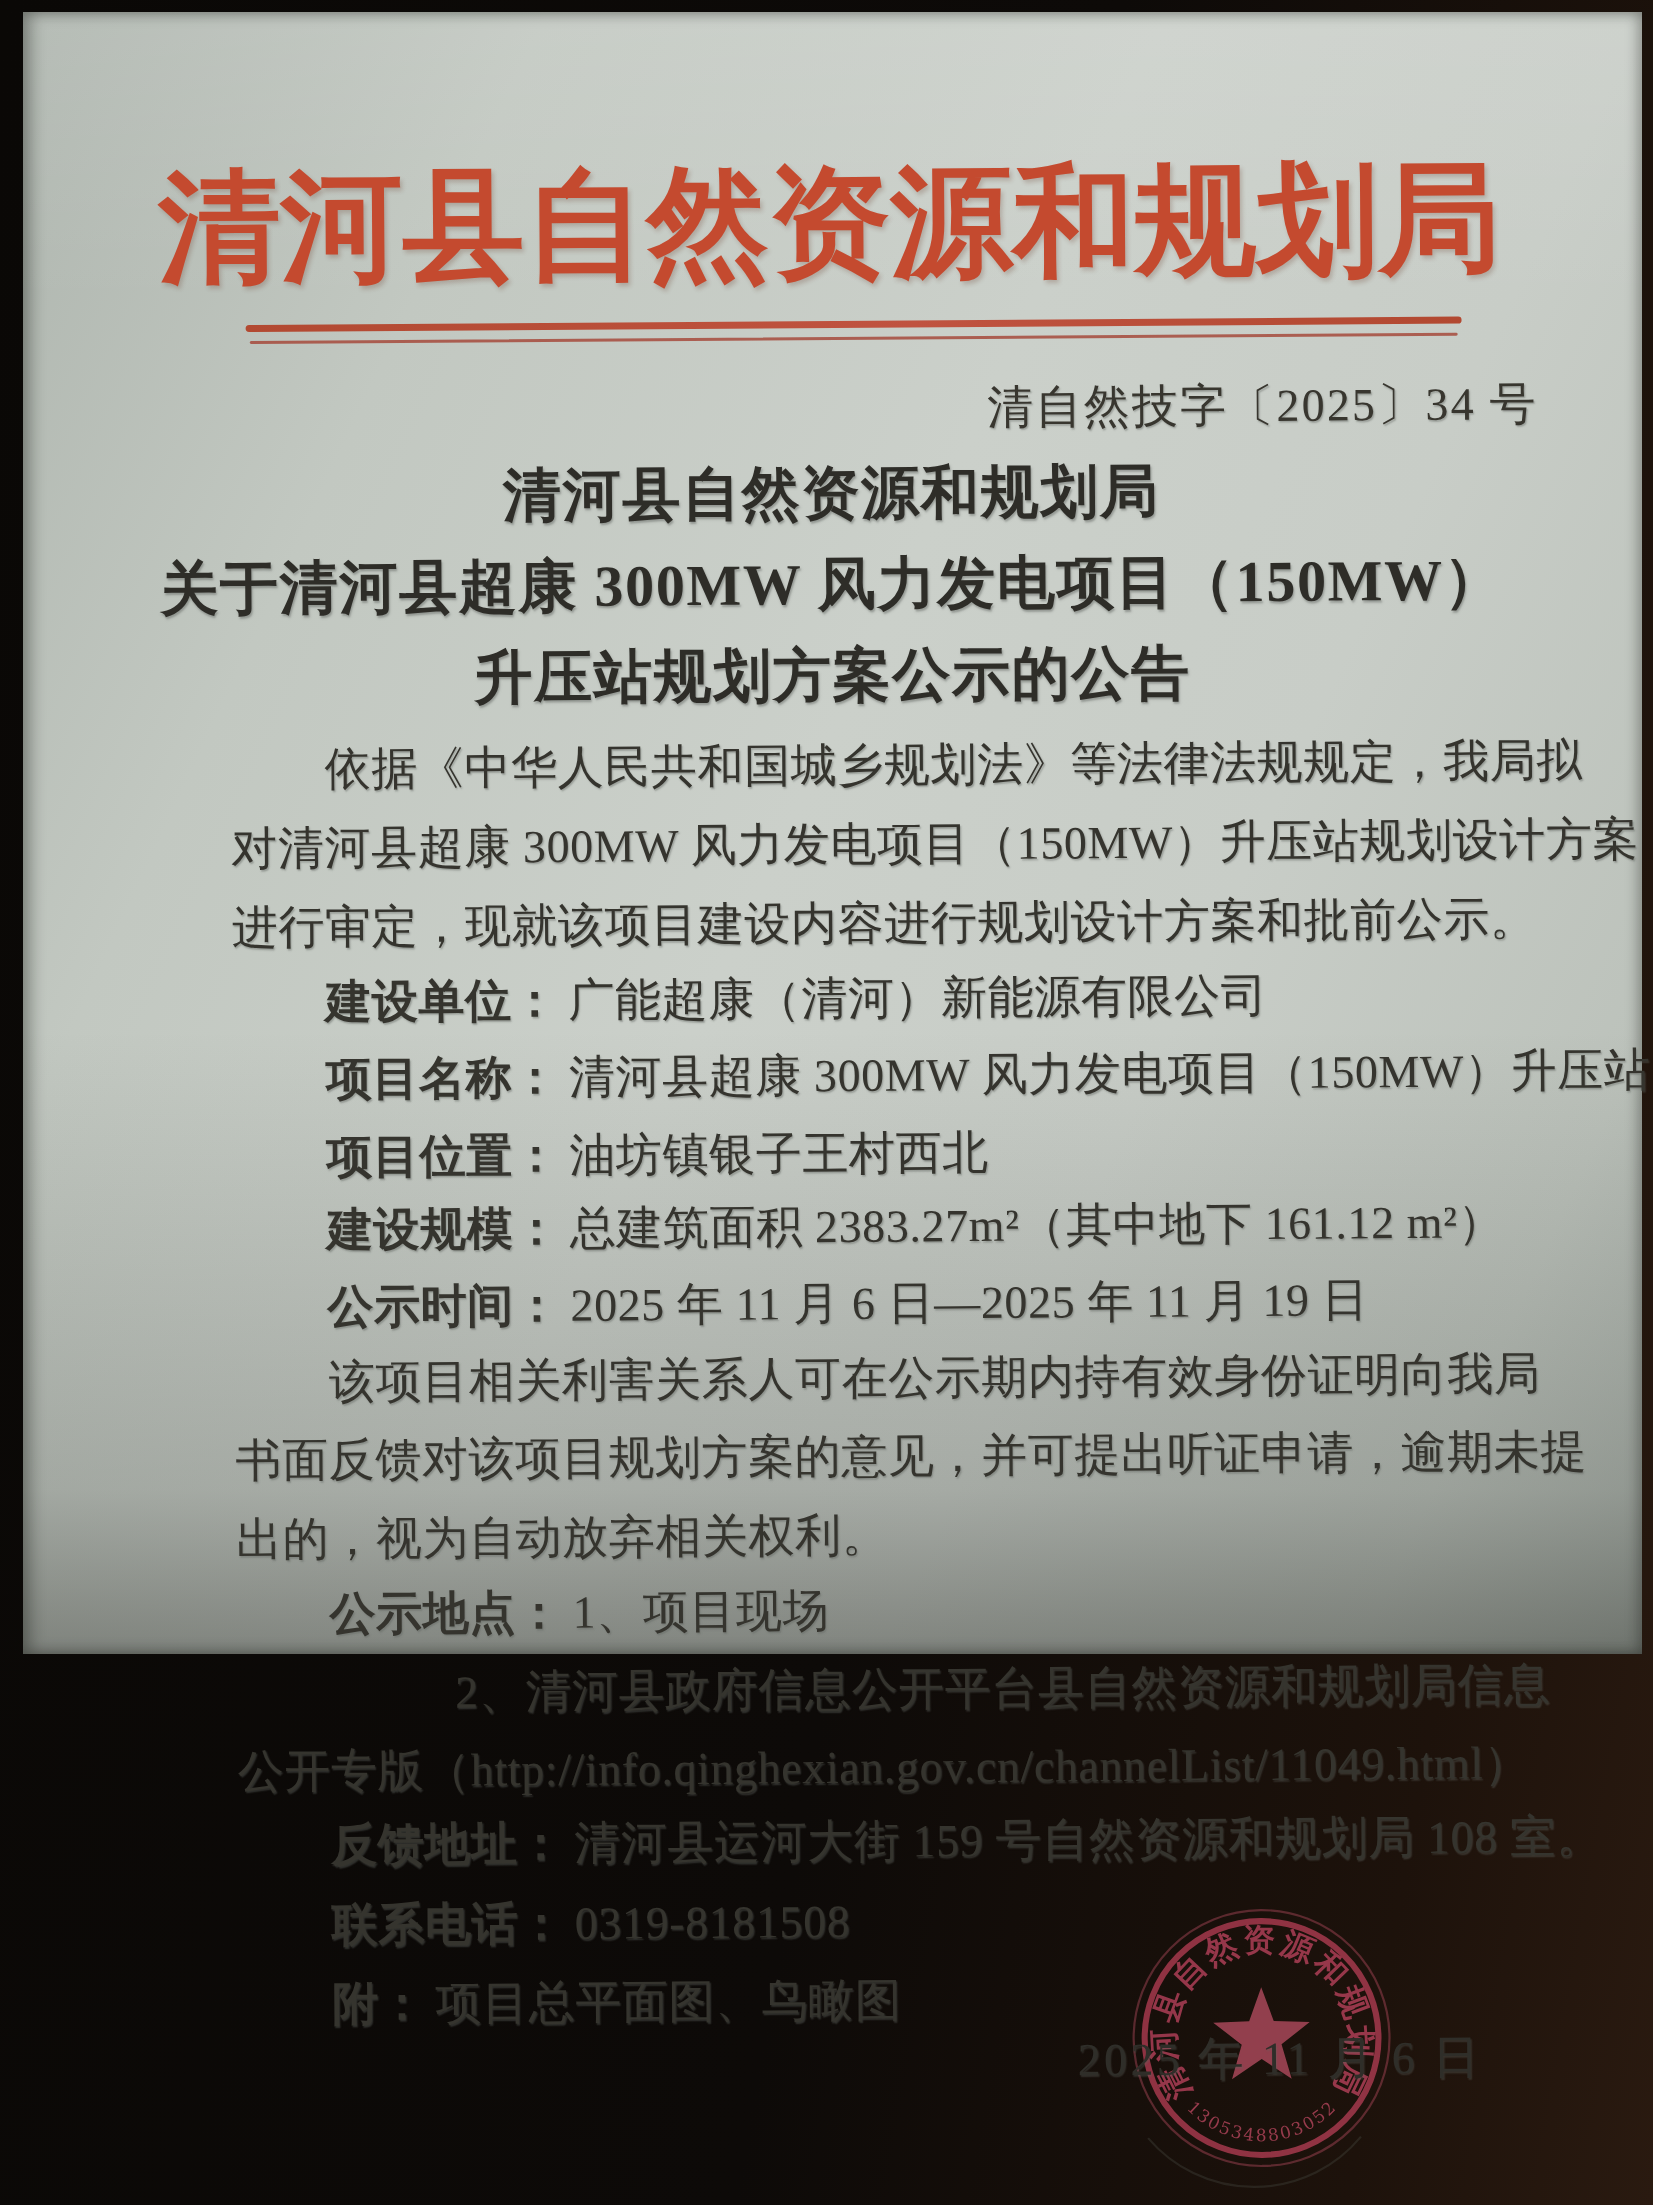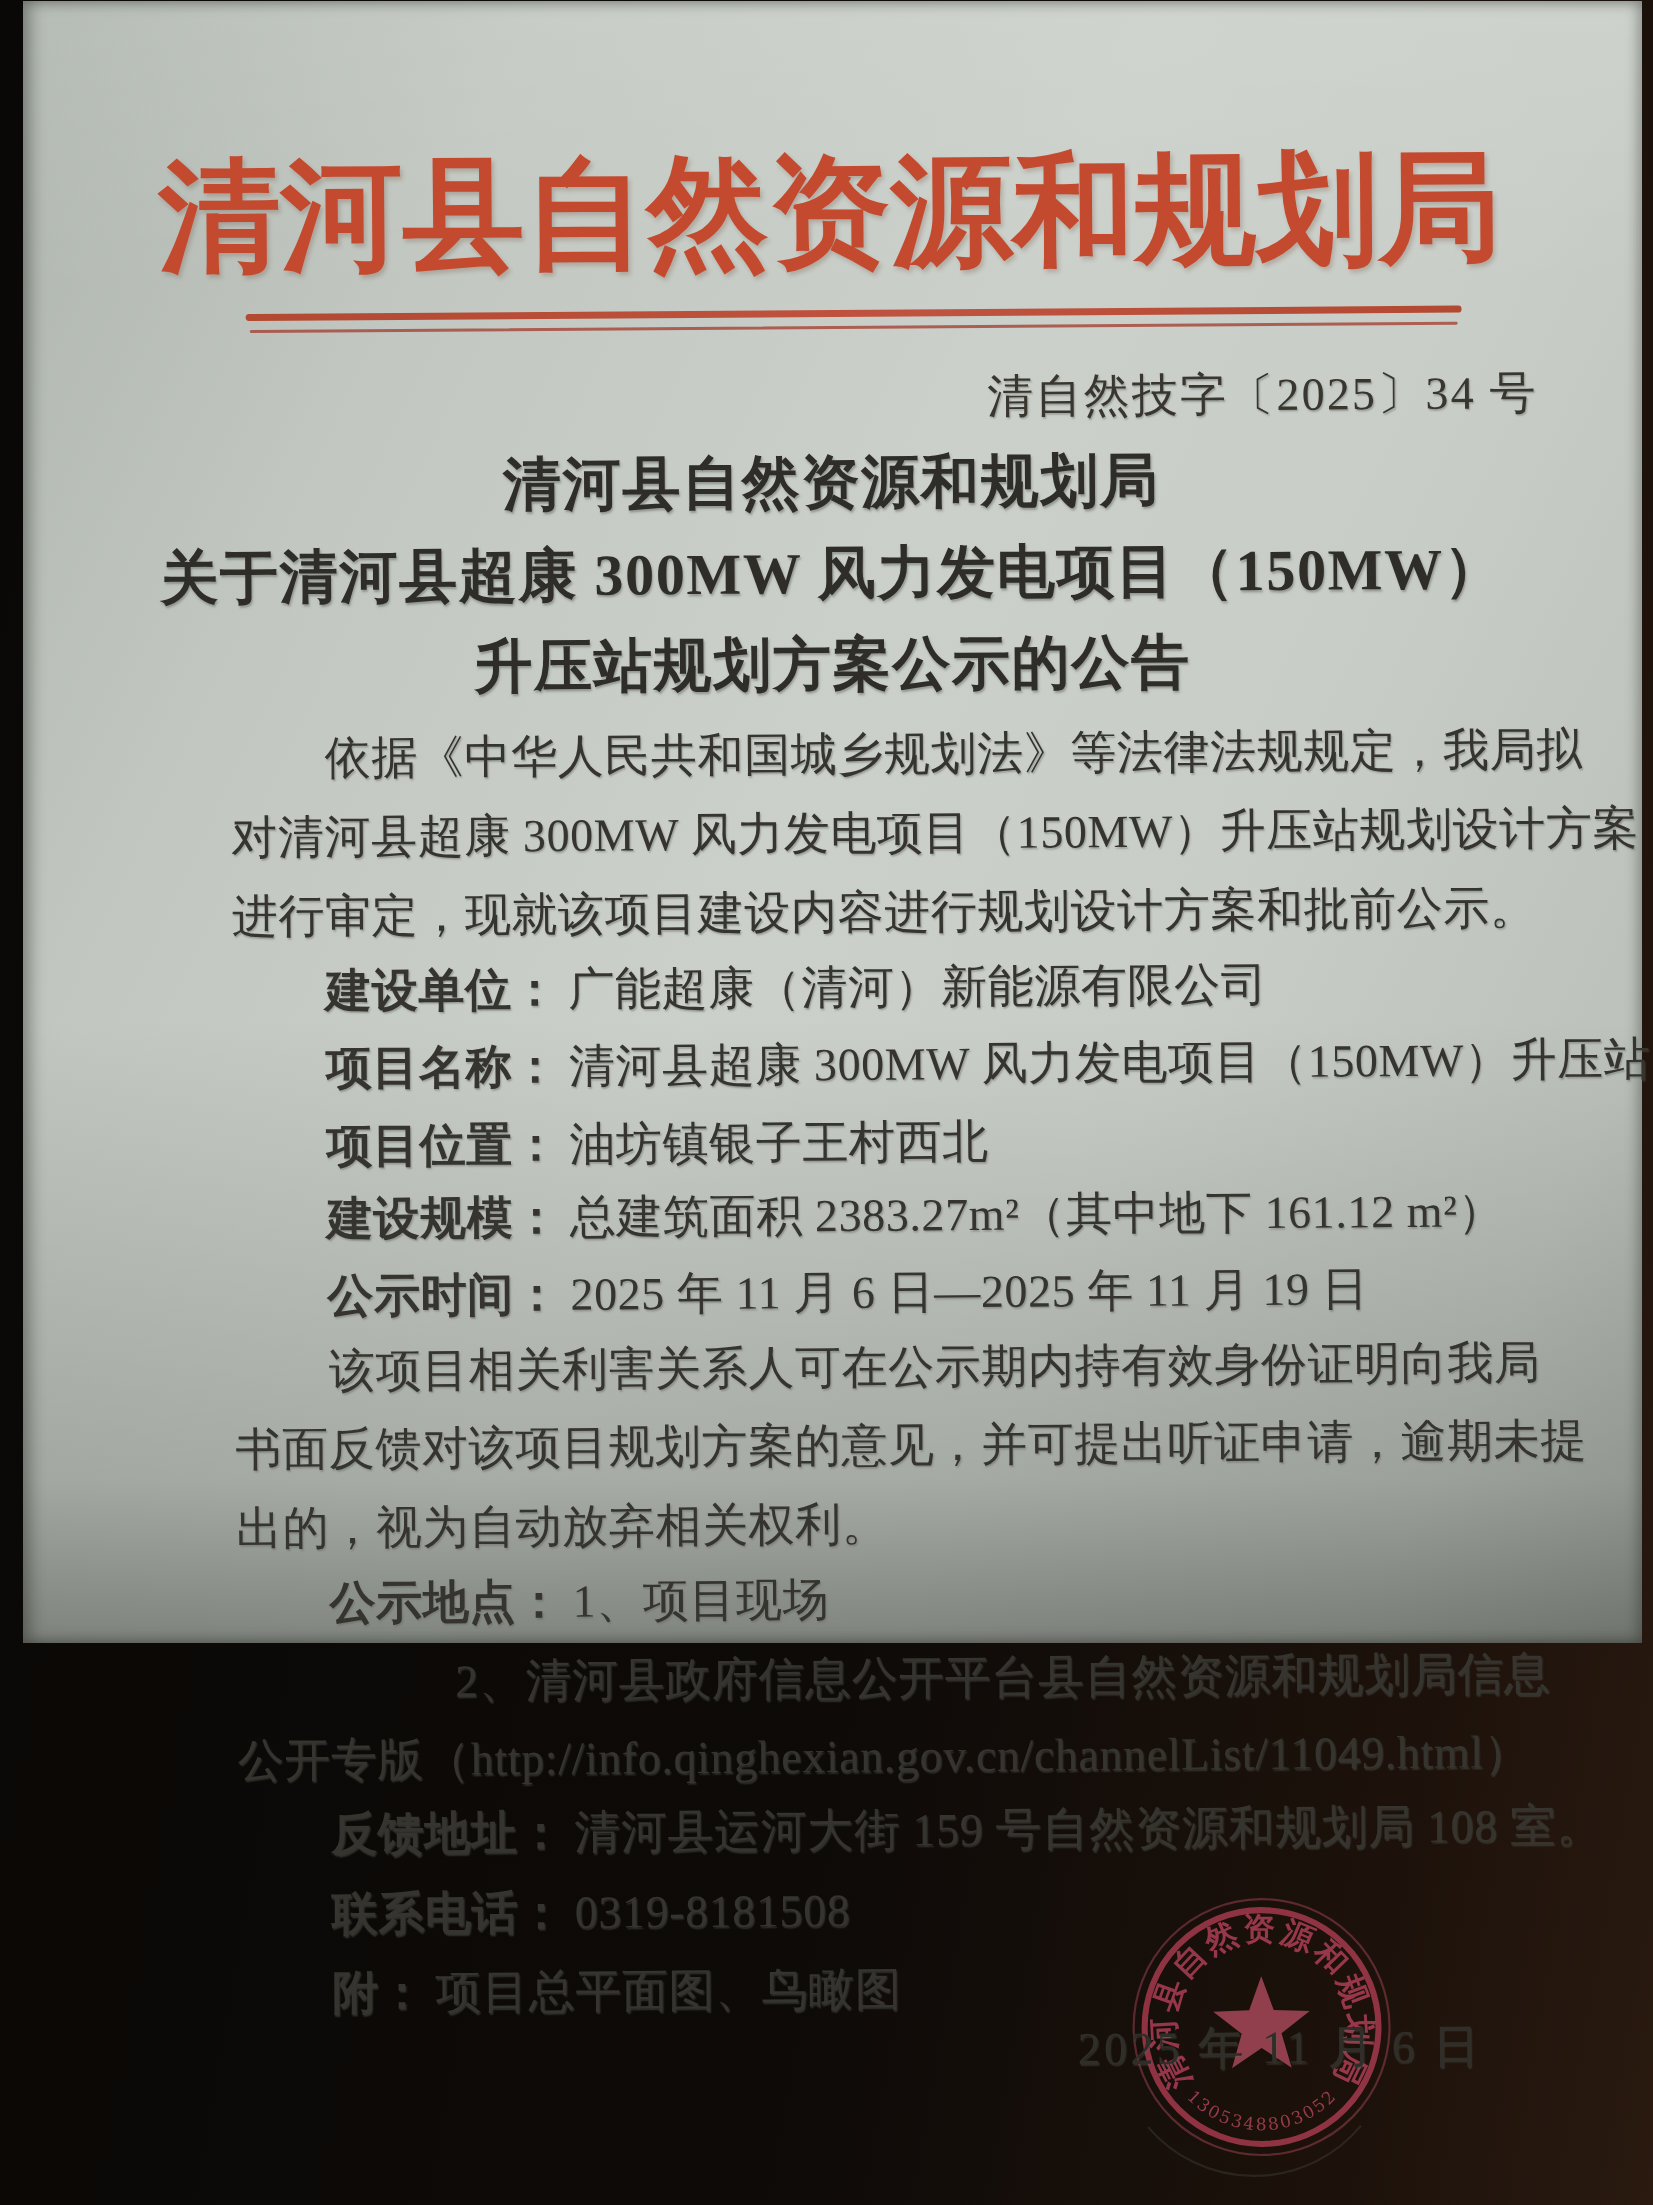--- a/index.html
+++ b/index.html
@@ -2,21 +2,21 @@
 <html style="font-size:8.8px"><head>
 <meta charset="utf-8">
 <style>
   html,body{margin:0;padding:0;}
   body{
     width:1654px;height:2205px;position:relative;overflow:hidden;
     background:linear-gradient(100deg,#0a0806 0%,#0d0a08 55%,#1d120b 85%,#2a1a10 100%);
     font-family:"Liberation Serif","DejaVu Serif",serif;
   }
   .paper{
-    position:absolute;left:23px;top:1px;width:1619px;height:1642px;
+    position:absolute;left:23px;top:12px;width:1619px;height:1642px;
     background:
       linear-gradient(to bottom, rgba(255,255,255,0.10) 0%, rgba(255,255,255,0) 18%, rgba(0,0,0,0) 62%, rgba(42,46,41,0.22) 90%, rgba(28,30,25,0.42) 100%),
       linear-gradient(115deg,#aeb5ae 0%,#c2c8c1 22%,#cbd0ca 48%,#c8cdc7 68%,#bcc2bb 88%,#aab1aa 100%);
     box-shadow:inset 7.7px 0 15.4px rgba(20,22,18,0.35), inset -5.5px 0 12px rgba(20,18,14,0.25);
   }
   .content{position:absolute;inset:0;transform:rotate(-0.4deg);transform-origin:50% 40%;}
   .agency-header{
     position:absolute;top:131px;left:0;width:100%;text-align:center;
     font-size:122px;font-weight:900;color:#c44a2f;letter-spacing:0px;white-space:nowrap;
     text-shadow:2.2px 3.3px 4.4px rgba(90,40,25,0.22);

